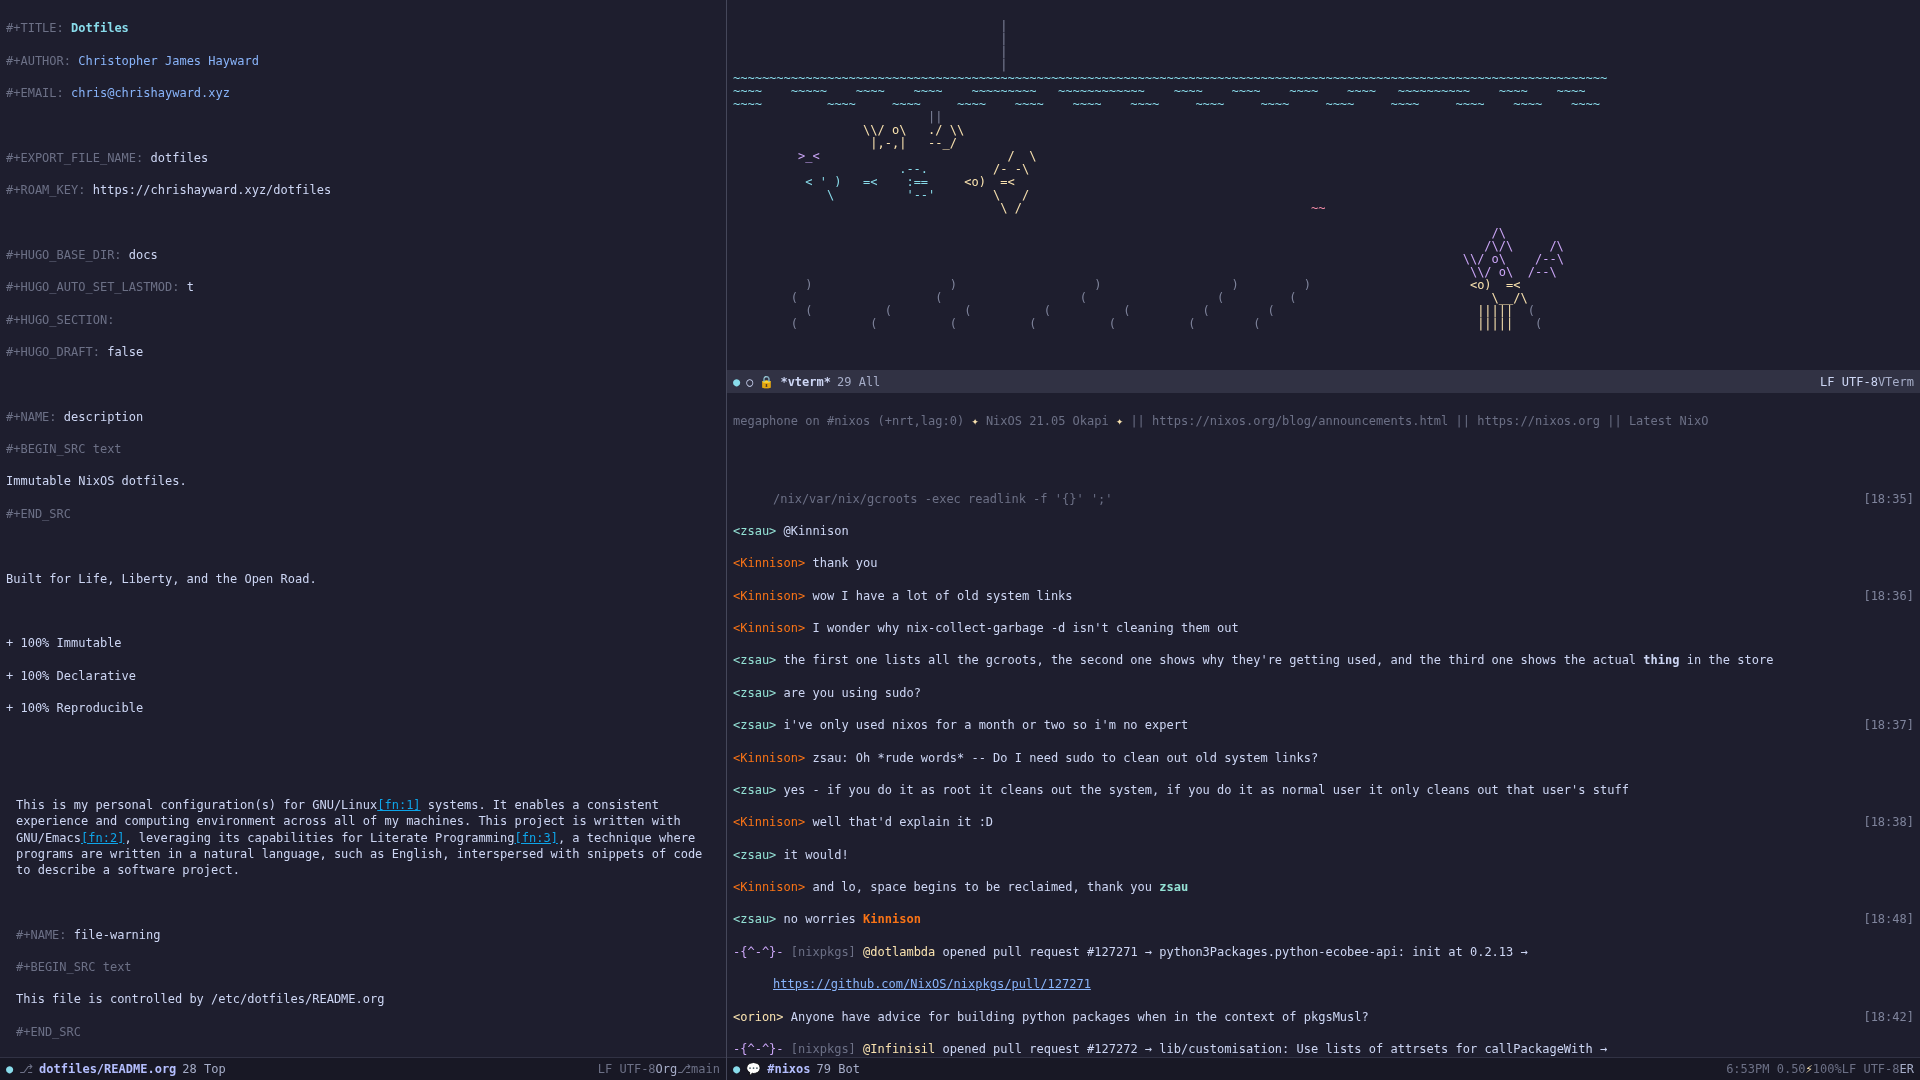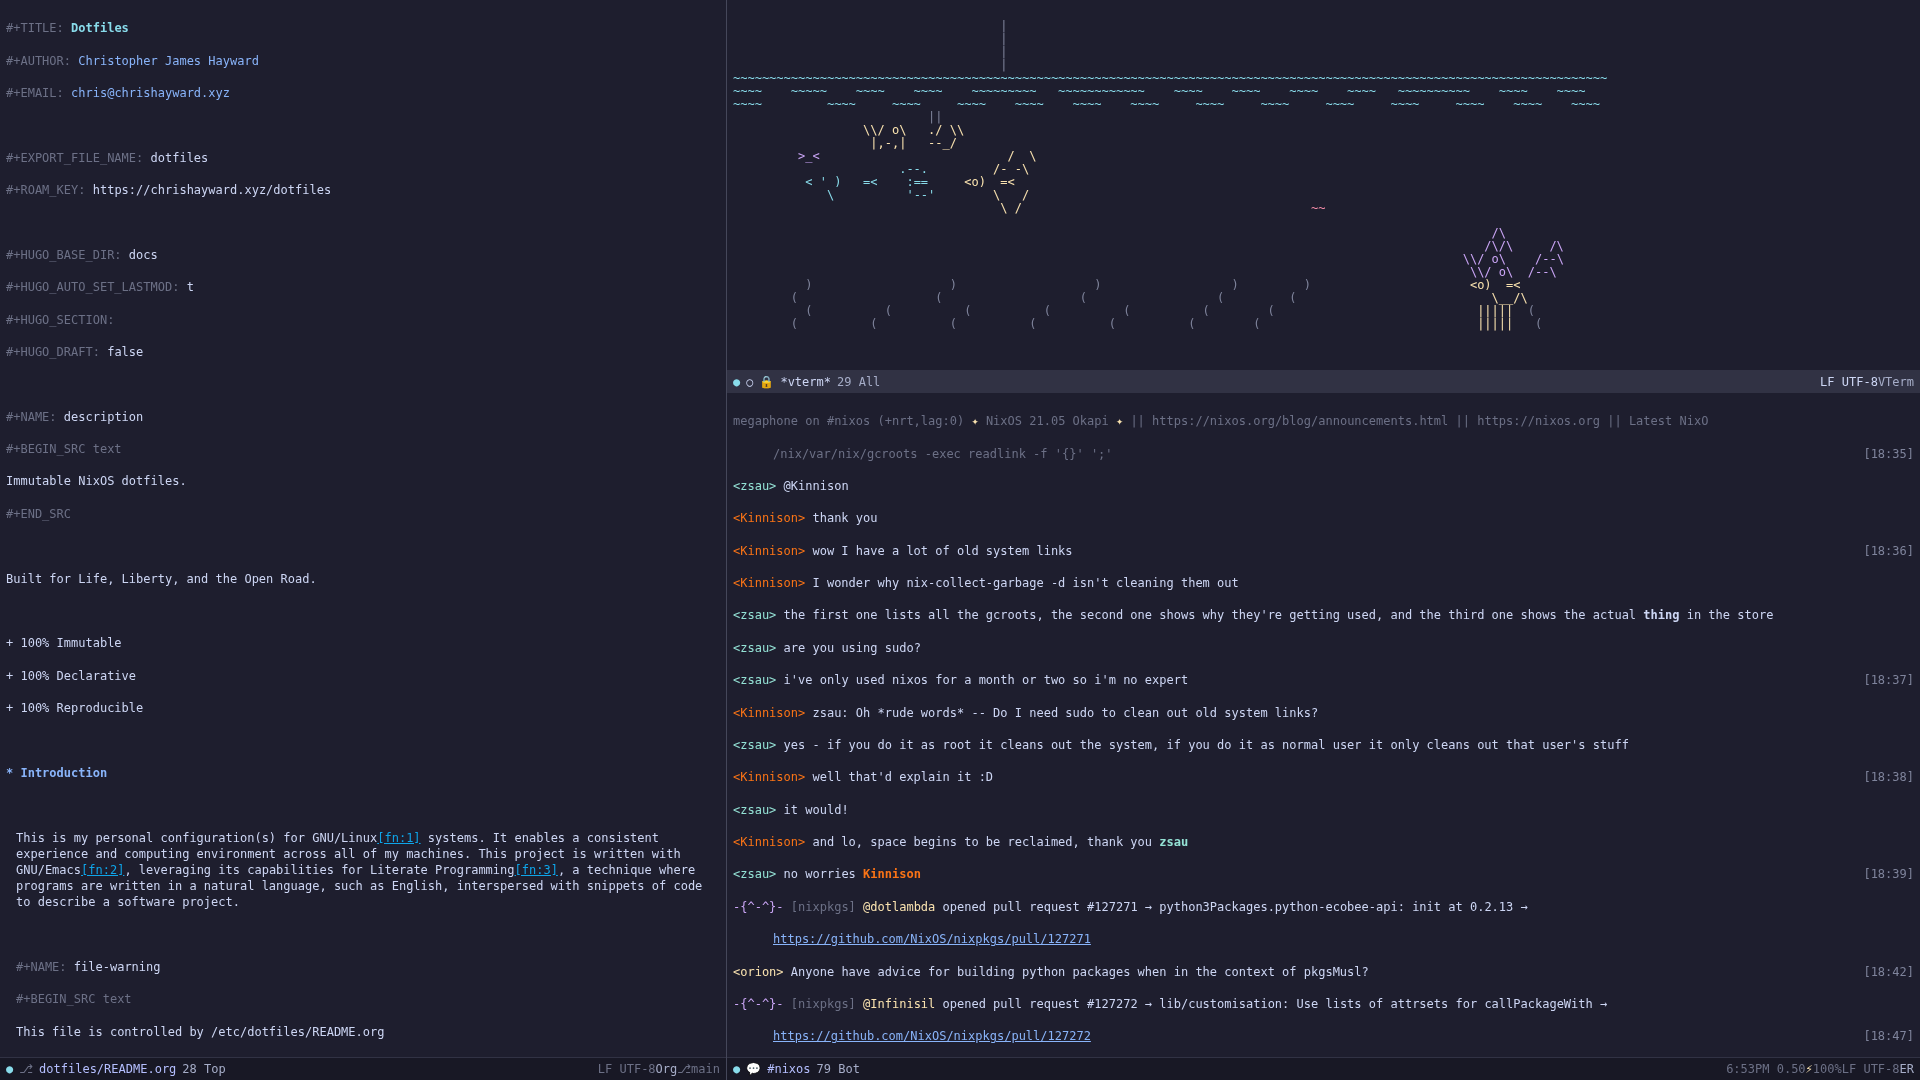--- a/index.html
+++ b/index.html
@@ -23,21 +23,21 @@
 .modeline {
   position:absolute; bottom:0; left:0; right:0;
   background:#181825;
   color:#6c7086;
   padding:3px 6px;
   font-size:12px;
   display:flex; align-items:center; gap:6px;
   border-top:1px solid #313244;
 }
 .modeline .r { margin-left:auto; display:flex; }
-.modeline .file { color:#b4befe; font-weight:normal; }
+.modeline .file { color:#b4befe; font-weight:bold; }
 .modeline .mode { color:#a6adc8; }
 
 .dim { color:#6c7086; }
 .key { color:#6c7086; }
 .var { color:#89b4fa; }
 .title { color:#89dceb; font-weight:bold; }
 .head1 { color:#89b4fa; font-weight:bold; }
 .link { color:#89b4fa; text-decoration:underline; }
 .fn   { color:#0ea5e9; }
 .mag  { color:#cba6f7; }
@@ -79,21 +79,20 @@
 <div><span class="dim">#+BEGIN_SRC text</span></div>
 <div>Immutable NixOS dotfiles.</div>
 <div><span class="dim">#+END_SRC</span></div>
 <div>&nbsp;</div>
 <div>Built for Life, Liberty, and the Open Road.</div>
 <div>&nbsp;</div>
 <div>+ 100% Immutable</div>
 <div>+ 100% Declarative</div>
 <div>+ 100% Reproducible</div>
 <div>&nbsp;</div>
-<div class="head1">* Introduction</div>
 <div>&nbsp;</div>
 <div style="padding-left:10px;"><span>This is my personal configuration(s) for GNU/Linux</span><span class="fn link">[fn:1]</span><span> systems. It enables a consistent experience and computing environment across all of my machines. This project is written with GNU/Emacs</span><span class="fn link">[fn:2]</span><span>, leveraging its capabilities for Literate Programming</span><span class="fn link">[fn:3]</span><span>, a technique where programs are written in a natural language, such as English, interspersed with snippets of code to describe a software project.</span></div>
 <div>&nbsp;</div>
 <div style="padding-left:10px;"><span class="key">#+NAME:</span> <span>file-warning</span></div>
 <div style="padding-left:10px;"><span class="dim">#+BEGIN_SRC text</span></div>
 <div style="padding-left:10px;">This file is controlled by /etc/dotfiles/README.org</div>
 <div style="padding-left:10px;"><span class="dim">#+END_SRC</span></div>
 
 
 
@@ -168,34 +167,34 @@
   <span class="mode">29 All</span>
   <span class="r">
     <span>LF UTF-8</span>
     <span class="mode">VTerm</span>
   </span>
 </div>
 </div>
 
 <div id="bot-right" class="pane">
 <div><span class="dim">megaphone on #nixos (+nrt,lag:0) </span><span class="a-y">✦</span><span class="dim"> NixOS 21.05 Okapi </span><span class="a-y">✦</span><span class="dim"> || https://nixos.org/blog/announcements.html || https://nixos.org || Latest NixO</span></div>
-<div style="padding-left:40px;"><span class="dim">/nix/var/nix/gcroots -exec readlink -f '{}' ';'</span><span class="ts">[18:35]</span></div>
+<div style="padding-left:40px;margin-top:45px;"><span class="dim">/nix/var/nix/gcroots -exec readlink -f '{}' ';'</span><span class="ts">[18:35]</span></div>
 <div><span class="nickc">&lt;zsau&gt;</span><span class="msg"> @Kinnison</span></div>
 <div><span class="nickr">&lt;Kinnison&gt;</span><span class="msg"> thank you</span></div>
 <div><span class="nickr">&lt;Kinnison&gt;</span><span class="msg"> wow I have a lot of old system links</span><span class="ts">[18:36]</span></div>
 <div><span class="nickr">&lt;Kinnison&gt;</span><span class="msg"> I wonder why nix-collect-garbage -d isn't cleaning them out</span></div>
 <div><span class="nickc">&lt;zsau&gt;</span><span class="msg"> the first one lists all the gcroots, the second one shows why they're getting used, and the third one shows the actual </span><b>thing</b><span class="msg"> in the store</span></div>
 <div><span class="nickc">&lt;zsau&gt;</span><span class="msg"> are you using sudo?</span></div>
 <div><span class="nickc">&lt;zsau&gt;</span><span class="msg"> i've only used nixos for a month or two so i'm no expert</span><span class="ts">[18:37]</span></div>
 <div><span class="nickr">&lt;Kinnison&gt;</span><span class="msg"> zsau: Oh *rude words* -- Do I need sudo to clean out old system links?</span></div>
 <div><span class="nickc">&lt;zsau&gt;</span><span class="msg"> yes - if you do it as root it cleans out the system, if you do it as normal user it only cleans out that user's stuff</span></div>
 <div><span class="nickr">&lt;Kinnison&gt;</span><span class="msg"> well that'd explain it :D</span><span class="ts">[18:38]</span></div>
 <div><span class="nickc">&lt;zsau&gt;</span><span class="msg"> it would!</span></div>
 <div><span class="nickr">&lt;Kinnison&gt;</span><span class="msg"> and lo, space begins to be reclaimed, thank you </span><b class="nickc">zsau</b></div>
-<div><span class="nickc">&lt;zsau&gt;</span><span class="msg"> no worries </span><b class="nickr">Kinnison</b><span class="ts">[18:39]</span></div>
+<div><span class="nickc">&lt;zsau&gt;</span><span class="msg"> no worries </span><b class="nickr">Kinnison</b><span class="ts">[18:48]</span></div>
 <div><span class="mag">-{^-^}-</span><span class="dim"> [nixpkgs] </span><span class="nicky">@dotlambda</span><span class="msg"> opened pull request #127271 → python3Packages.python-ecobee-api: init at 0.2.13 → </span></div>
 <div style="padding-left:40px;"><span class="link">https://github.com/NixOS/nixpkgs/pull/127271</span></div>
 <div><span class="nicky">&lt;orion&gt;</span><span class="msg"> Anyone have advice for building python packages when in the context of pkgsMusl?</span><span class="ts">[18:42]</span></div>
 <div><span class="mag">-{^-^}-</span><span class="dim"> [nixpkgs] </span><span class="nicky">@Infinisil</span><span class="msg"> opened pull request #127272 → lib/customisation: Use lists of attrsets for callPackageWith → </span></div>
 <div style="padding-left:40px;"><span class="link">https://github.com/NixOS/nixpkgs/pull/127272</span><span class="ts">[18:47]</span></div>
 <div><span class="prompt">ERC&gt; </span><span style="background:#cdd6f4;">&nbsp;</span></div>
 
 <div class="modeline">
   <span class="cyan">●</span>
   <span>💬</span>

